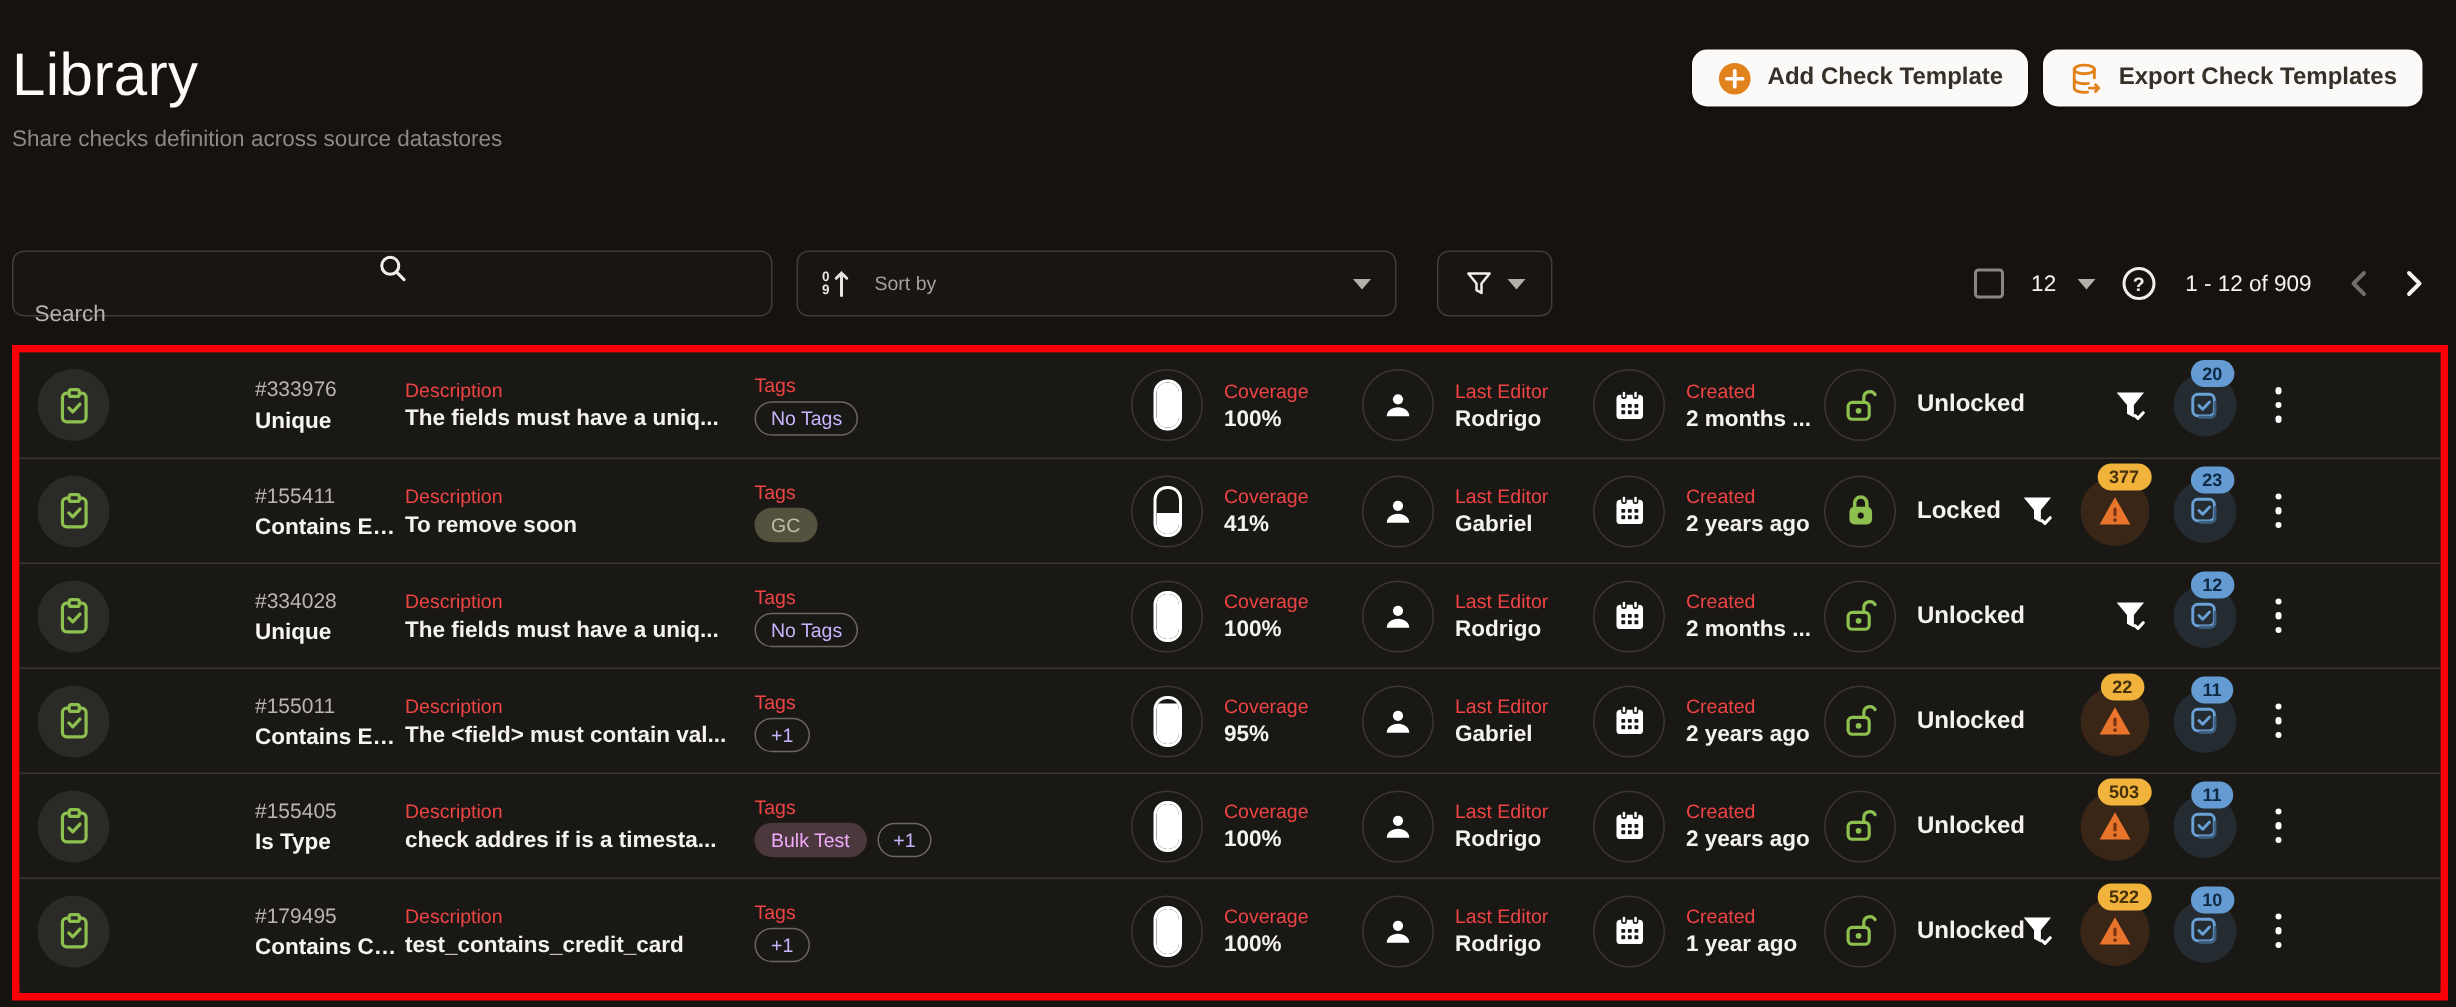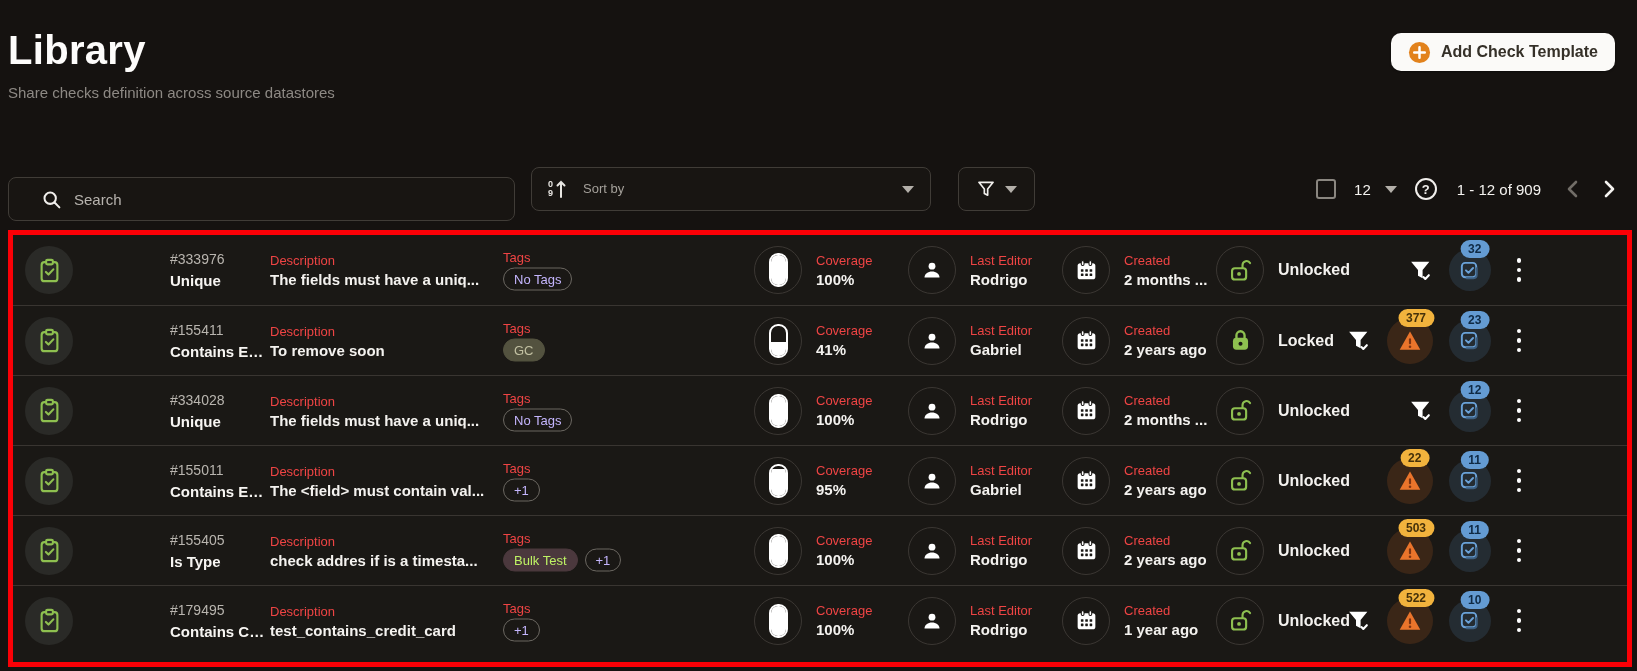--- a/index.html
+++ b/index.html
@@ -4,35 +4,35 @@
 <style>
   * { margin:0; padding:0; box-sizing:border-box; }
   html,body { width:1637px; height:671px; overflow:hidden; }
   body {
     background:#151210;
     font-family:"Liberation Sans", sans-serif;
     color:#f4f2ef;
     position:relative;
   }
   
-  .page-title { position:absolute; left:8px; top:28px; font-size:40px; font-weight:700; color:#fdfcfb; letter-spacing:.3px; }
+  .page-title { position:absolute; left:8px; top:28px; font-size:40px; font-weight:400; color:#fdfcfb; letter-spacing:.3px; }
   .page-subtitle { position:absolute; left:8px; top:84px; font-size:15px; color:#8d8984; }
   .header-actions { position:absolute; top:33px; right:22px; display:flex; gap:10px; }
   .btn {
     height:38px; background:#fbfaf8; border:none; border-radius:10px;
     display:flex; align-items:center; gap:10px; padding:0 17px;
     font-family:"Liberation Sans", sans-serif; font-size:16px; font-weight:700; color:#353028; cursor:pointer;
     box-shadow:0 1px 2px rgba(0,0,0,.4);
   }
   .ic { display:inline-flex; align-items:center; justify-content:center; }
   
   .search-box {
-    position:absolute; left:8px; top:177px; width:507px; height:44px;
+    position:absolute; left:8px; top:167px; width:507px; height:44px;
     background:#181512; border:1px solid #403c37; border-radius:8px;
-    display:flex; align-items:center; padding:0 32px; gap:12px;
+    display:flex; align-items:center; padding:0 14px; gap:12px;flex-direction:column;
   }
   .search-box input {
     background:transparent; border:none; outline:none; color:#f4f2ef;
     font-family:"Liberation Sans", sans-serif; font-size:15px; width:100%;
   }
   .search-box input::placeholder { color:#b7b3ae; opacity:1; }
   .sort-box {
     position:absolute; left:531px; top:167px; width:400px; height:44px;
     background:#181512; border:1px solid #403c37; border-radius:8px;
     display:flex; align-items:center; padding:0 16px; gap:16px; cursor:pointer;
@@ -68,21 +68,21 @@
   .circle-bg { width:48px; height:48px; background:#2a2a27; border-radius:50%; display:flex; align-items:center; justify-content:center; }
   .c-id { left:157px; width:100px; }
   .c-id .id { font-size:14px; color:#b9b5af; margin-bottom:5px; white-space:nowrap; }
   .c-id .name { font-size:15px; font-weight:700; color:#f7f5f2; white-space:nowrap; overflow:hidden; text-overflow:ellipsis; }
   .c-desc { left:257px; width:228px; }
   .c-tags { left:490px; width:175px; }
   .pills { display:flex; align-items:center; gap:7px; margin-top:2px; }
   .tagpill { font-size:13px; border-radius:999px; padding:3px 10px; white-space:nowrap; }
   .tagpill.outline { border:1px solid #6b6761; color:#c4b5fd; background:transparent; }
   .tagpill.olive { background:#53523f; color:#c2c0a2; border:1px solid #53523f; }
-  .tagpill.mauve { background:#4b383d; color:#bef264; border:1px solid #4b383d; }
+  .tagpill.mauve { background:#4b383d; color:#f0abfc; border:1px solid #4b383d; }
   .group { display:flex; align-items:center; gap:14px; }
   .circle { width:48px; height:48px; border:1px solid #3b3733; border-radius:50%; display:flex; align-items:center; justify-content:center; flex:none; }
   .c-cov { left:741px; }
   .c-editor { left:895px; }
   .c-created { left:1049px; }
   .c-lock { left:1203px;justify-content:center; }
   .batt { width:19px; height:34px; border:2.5px solid #fff; border-radius:9px; position:relative; overflow:hidden; display:block; }
   .batt .fill { position:absolute; left:0; right:0; bottom:0; background:#fff; }
   .lockval { font-size:16px; }
   .trailing { position:absolute; right:100px; top:50%; transform:translateY(-50%); display:flex; align-items:center; gap:16px; }
@@ -104,20 +104,32 @@
 <div class="header-actions">
   <button class="btn">
     <span class="ic">
       <svg width="23" height="23" viewBox="0 0 24 24">
           <circle cx="12" cy="12" r="11" fill="#e2821c"></circle>
           <path d="M12 6.5v11M6.5 12h11" stroke="#fff" stroke-width="2.6" stroke-linecap="round"></path>
         </svg>
     </span>
     <span>Add Check Template</span>
   </button>
+  <button class="btn">
+    <span class="ic">
+      <svg width="23" height="23" viewBox="0 0 24 24" fill="none" stroke="#e2821c" stroke-width="2" stroke-linecap="round">
+        <ellipse cx="11" cy="5.5" rx="7" ry="3"></ellipse>
+        <path d="M4 5.5v7c0 1.7 3.1 3 7 3 1 0 2-.1 2.8-.25"></path>
+        <path d="M4 12.5v6c0 1.7 3.1 3 7 3 .8 0 1.6-.06 2.3-.17"></path>
+        <path d="M18 5.5v6"></path>
+        <path d="M14.5 18.5H21M18.8 16.2 21 18.5l-2.2 2.3"></path>
+      </svg>
+    </span>
+    <span>Export Check Templates</span>
+  </button>
 </div>
 
 <div class="search-box">
   <span class="ic">
     <svg width="21" height="21" viewBox="0 0 24 24" fill="none" stroke="#f1efec" stroke-width="2.3" stroke-linecap="round">
         <circle cx="10.5" cy="10.5" r="6.5"></circle>
         <path d="M15.5 15.5 21 21"></path>
       </svg>
   </span>
   <input placeholder="Search" style="">
@@ -254,21 +266,21 @@
           <path d="M14.8 18.3l1.8 1.8 3.4-3.6" fill="none" stroke="#fff" stroke-width="2" stroke-linecap="round" stroke-linejoin="round"></path>
         </svg>
       </span>
 
       <span class="t-checks">
         <svg width="23" height="23" viewBox="0 0 24 24" fill="none" stroke="#6fa8dc">
           <rect x="4" y="4" width="15" height="15" rx="3.5" stroke="#6aa2d8" stroke-width="2"></rect>
           <path d="M8.3 11.8l2.6 2.6 4.8-5" stroke="#6aa2d8" stroke-width="2" stroke-linecap="round" stroke-linejoin="round"></path>
           <path d="M19.5 9.5v7.3a3.2 3.2 0 0 1-3.2 3.2H9" stroke="#3d5f80" stroke-width="2" stroke-linecap="round"></path>
         </svg>
-        <span class="cnt-pill blue">32</span>
+        <span class="cnt-pill blue">20</span>
       </span>
       <span class="kebab">
             <i></i>
             <i></i>
             <i></i>
           </span>
     </div>
   </div>
 
   <div class="row">

